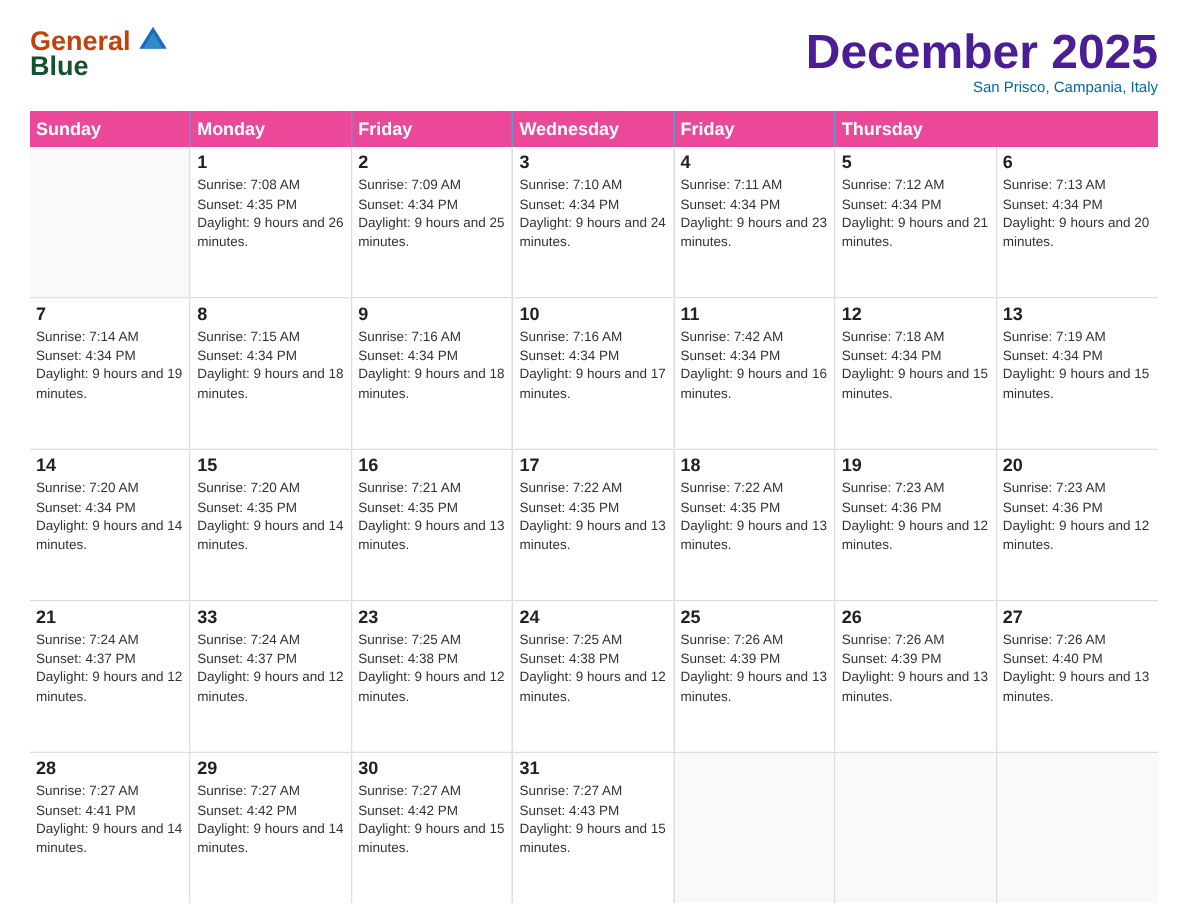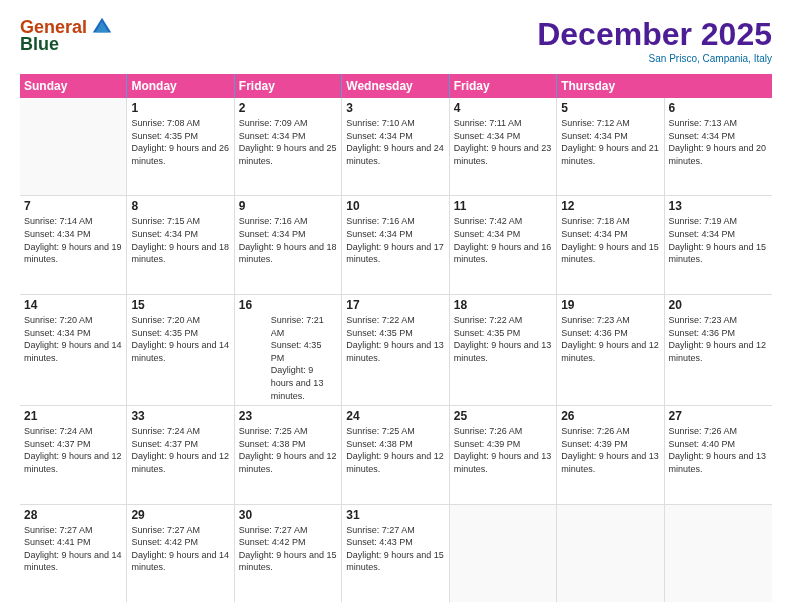--- a/index.html
+++ b/index.html
@@ -239,21 +239,21 @@
 Daylight: 9 hours and 14 minutes.</div>
           </div>
           <div class="cal-cell">
             <span class="day-num">15</span>
             <div class="cell-info" style="white-space: pre-line;">Sunrise: 7:20 AM
 Sunset: 4:35 PM
 Daylight: 9 hours and 14 minutes.</div>
           </div>
           <div class="cal-cell">
             <span class="day-num">16</span>
-            <div class="cell-info" style="white-space: pre-line; margin-left: 32px;">Sunrise: 7:21 AM
+            <div class="cell-info" style="white-space: pre-line;">Sunrise: 7:21 AM
 Sunset: 4:35 PM
 Daylight: 9 hours and 13 minutes.</div>
           </div>
           <div class="cal-cell">
             <span class="day-num">17</span>
             <div class="cell-info" style="white-space: pre-line;">Sunrise: 7:22 AM
 Sunset: 4:35 PM
 Daylight: 9 hours and 13 minutes.</div>
           </div>
           <div class="cal-cell">

